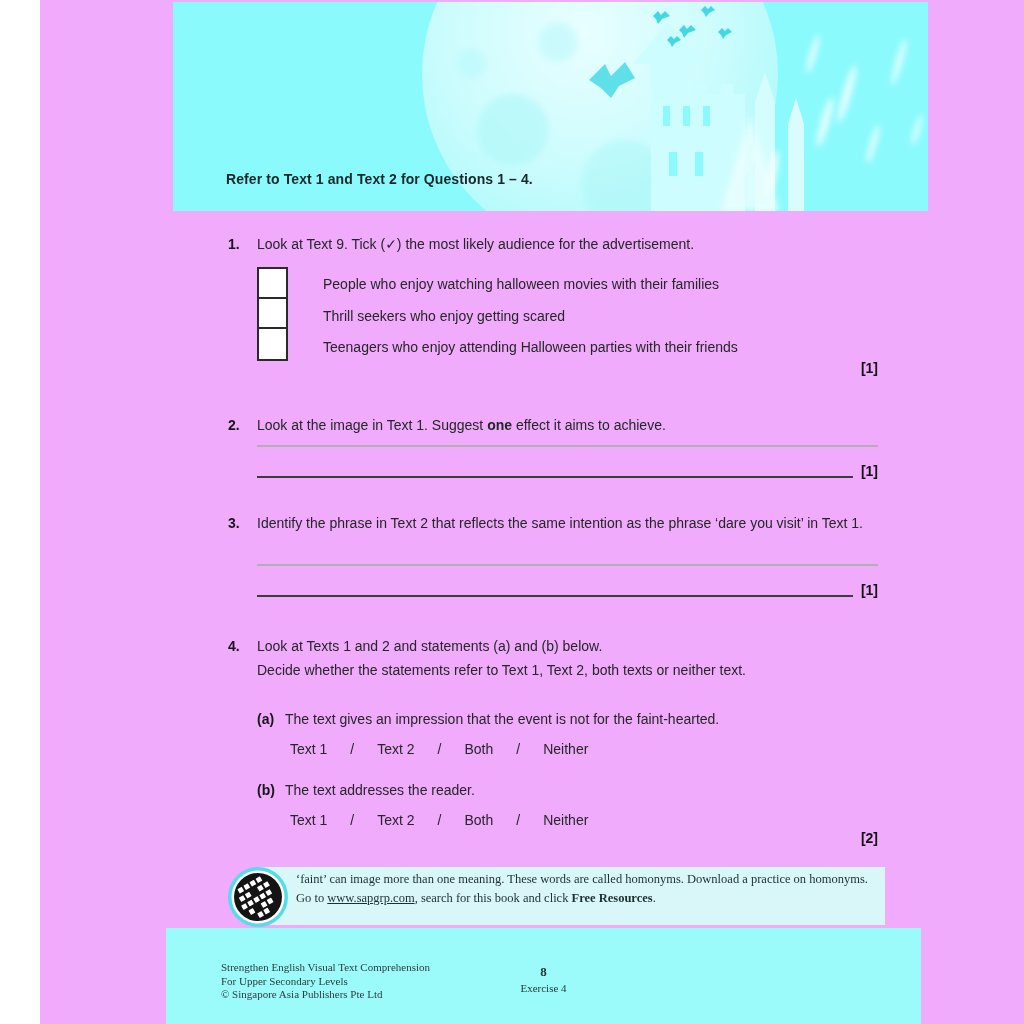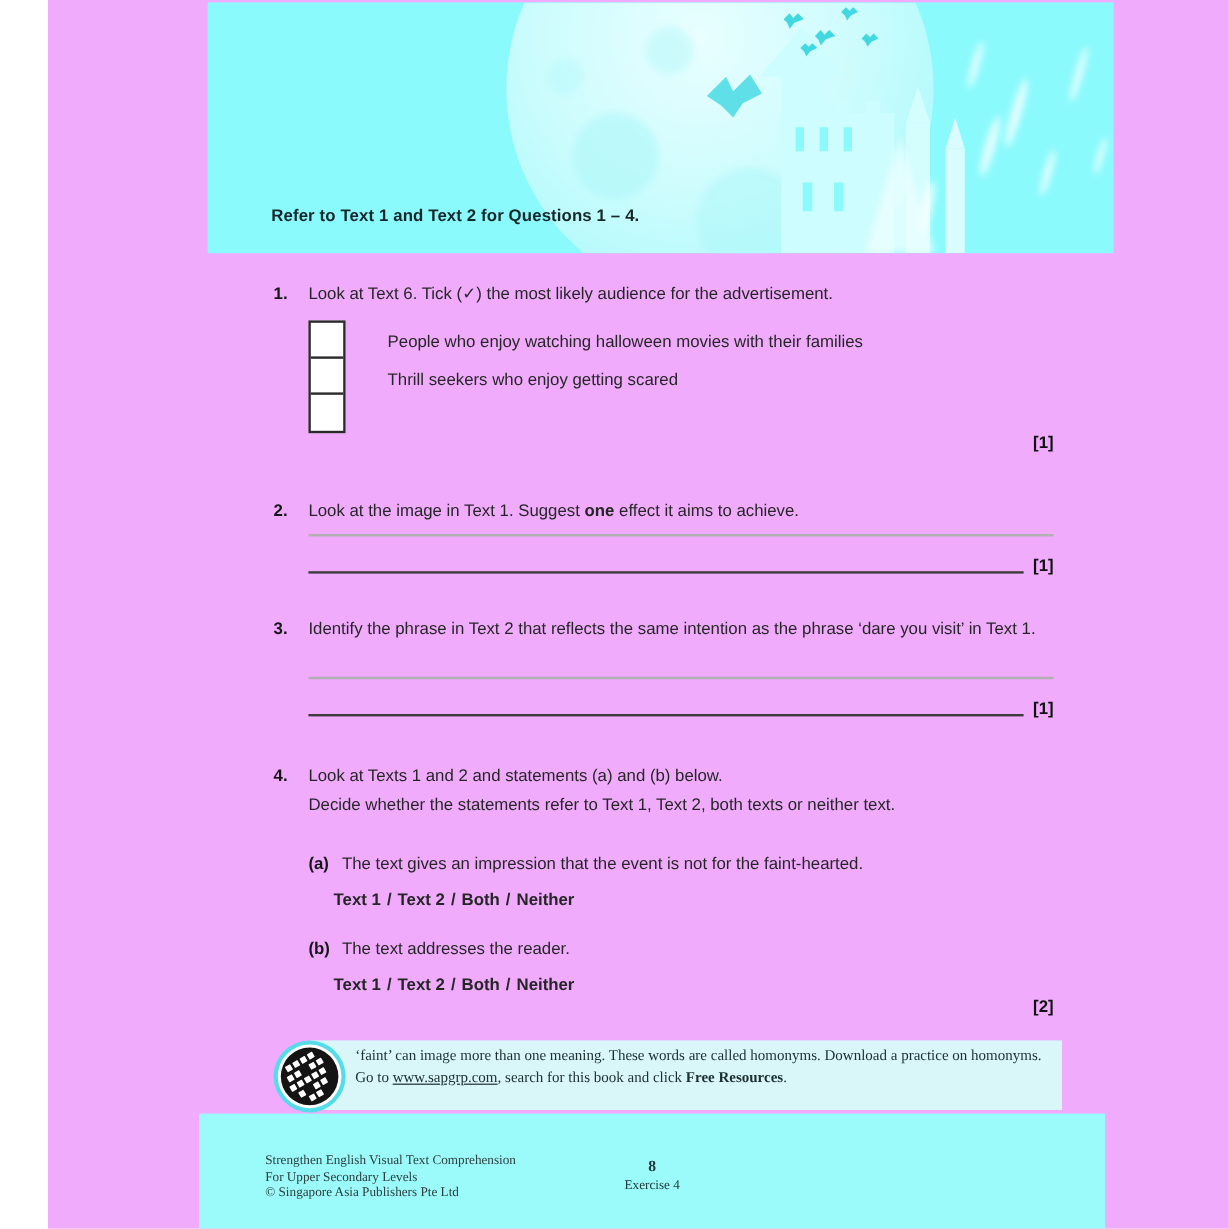--- a/index.html
+++ b/index.html
@@ -50,21 +50,21 @@
   .marks { position:absolute; right:186px; font-size:14px; font-weight:bold; color:#111; }
   .rule-light { position:absolute; left:217px; width:621px; border-top:2px solid #b0b0b0; }
   .ansrow {
     position:absolute; left:217px; width:621px; height:17px;
     display:flex; align-items:flex-end;
   }
   .ansline { flex:1; height:100%; border-bottom:2px solid #3c3c3c; margin-right:8px; cursor:text; }
   .marks-inline { font-size:14px; font-weight:bold; color:#111; line-height:14px; }
   .sublabel { position:absolute; left:217px; font-size:14px; font-weight:bold; color:#161616; }
   .subtext { position:absolute; left:245px; font-size:14px; white-space:nowrap; }
-  .choices { position:absolute; left:238px; display:flex; gap:5px; font-size:14px;font-weight:bold; }
+  .choices { position:absolute; left:250px; display:flex; gap:23px; font-size:14px; }
   .choices span { cursor:pointer; }
   .choices .sep { cursor:default; }
   
   .tipbox {
     position:absolute; left:218px; top:867px; width:627px; height:58px;
     background:#d9f6f9; padding:3px 8px 0 38px;
     font-family:"Liberation Serif", serif; font-size:12.5px; line-height:18.5px;
     color:#1c2f31;
   }
   .tip-line { white-space:nowrap; }
@@ -137,29 +137,30 @@
         <path d="M506 28 l5 -5 l3 4 l4 -4 l5 5 l-8 3 l-4 5 l-2 -5 z"></path>
         <path d="M528 8 l4 -4 l3 3 l3 -3 l4 4 l-6 3 l-3 4 l-2 -4 z"></path>
         <path d="M545 30 l4 -4 l3 3 l3 -3 l4 4 l-6 3 l-3 4 l-2 -4 z"></path>
         <path d="M494 38 l4 -4 l3 3 l3 -3 l4 4 l-6 3 l-3 4 l-2 -4 z"></path>
       </g>
     </svg>
     <div class="header-instruction">Refer to Text 1 and Text 2 for Questions 1 – 4.</div>
   </div>
 
   <div class="stem" style="top:236px">
-    <span class="qnum">1.</span><span>Look at Text 6. Tick (✓) the most likely audience for the advertisement.</span>
+    <span class="qnum">1.</span><span>Look at Text 9. Tick (✓) the most likely audience for the advertisement.</span>
   </div>
   <div class="checkbox-stack">
     <div class="checkbox-cell"></div>
     <div class="checkbox-cell"></div>
     <div class="checkbox-cell"></div>
   </div>
   <div class="option-label" style="top:276px">People who enjoy watching halloween movies with their families</div>
   <div class="option-label" style="top:308px">Thrill seekers who enjoy getting scared</div>
+  <div class="option-label" style="top:339px">Teenagers who enjoy attending Halloween parties with their friends</div>
   <div class="marks" style="top:360px">[1]</div>
 
   <div class="stem" style="top:417px">
     <span class="qnum">2.</span><span>Look at the image in Text 1. Suggest </span><span class="boldword">one</span><span> effect it aims to achieve.</span>
   </div>
   <div class="rule-light" style="top:445px"></div>
   <div class="ansrow" style="top:461px">
     <div class="ansline"></div>
     <span class="marks-inline">[1]</span>
   </div>

